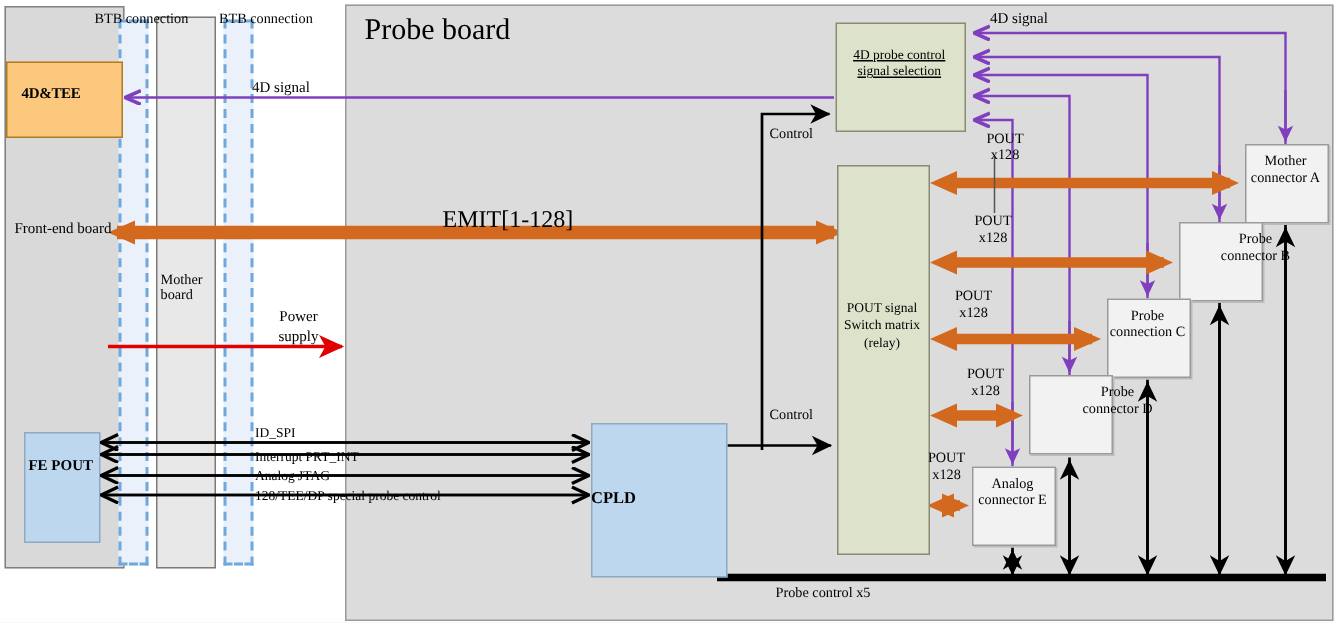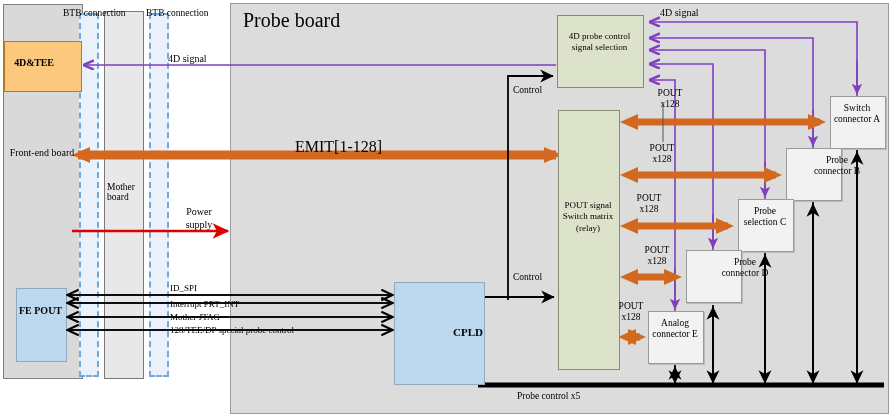--- a/index.html
+++ b/index.html
@@ -30,22 +30,22 @@
   #conn-d{left:686px;top:250px;width:54px;height:51px;}
   #conn-e{left:648px;top:311px;width:54px;height:51px;}
 
   #probe-board-title{left:243px;top:10px;font-size:20px;}
   #btb-left-label{left:63px;top:8px;font-size:9.5px;}
   #btb-right-label{left:146px;top:8px;font-size:9.5px;}
   #mother-board-label{left:107px;top:182px;font-size:9.5px;width:34px;white-space:normal;}
   #tee-label{left:4px;top:58px;width:60px;text-align:center;font-size:10px;font-weight:bold;letter-spacing:-0.2px;}
   #front-end-label{left:6px;top:148px;width:72px;text-align:center;font-size:10px;white-space:normal;}
   #fe-fpga-label{left:16px;top:306px;width:49px;text-align:center;font-size:10px;font-weight:bold;white-space:normal;}
-  #cpld-label{left:394px;top:327px;width:89px;text-align:right;font-size:11px;font-weight:bold;}
-  #fourd-sel-label{left:559px;top:31px;width:81px;text-align:center;font-size:9px;white-space:normal;line-height:1.25;}
+  #cpld-label{left:394px;top:327px;width:89px;text-align:left;font-size:11px;font-weight:bold;}
+  #fourd-sel-label{left:559px;top:31px;width:81px;text-align:center;font-size:9px;white-space:normal;line-height:1.25;text-decoration:underline;}
   #pout-matrix-label{left:556px;top:200px;width:64px;text-align:center;font-size:9px;white-space:normal;line-height:1.25;}
 
   .conn-label{position:absolute;width:54px;text-align:center;font-size:9.5px;white-space:normal;line-height:1.2;}
   #conn-a-label{left:830px;top:103px;}
   #conn-b-label{left:786px;top:155px;padding-left:24px;}
   #conn-c-label{left:738px;top:206px;}
   #conn-d-label{left:718px;top:257px;}
   #conn-e-label{left:648px;top:318px;}
 
   #label-4d-top{left:660px;top:8px;font-size:10px;}
@@ -222,37 +222,37 @@
   <div class="txt" id="mother-board-label">Mother board</div>
 
   <div class="txt" id="tee-label">4D&amp;TEE</div>
   <div class="txt" id="front-end-label">Front-end board</div>
   <div class="txt" id="fe-fpga-label">FE POUT</div>
 
   <div class="txt" id="fourd-sel-label">4D probe control signal selection</div>
   <div class="txt" id="pout-matrix-label">POUT signal Switch matrix (relay)</div>
   <div class="txt" id="cpld-label">CPLD</div>
 
-  <div class="conn-label" id="conn-a-label">Switch connector A</div>
+  <div class="conn-label" id="conn-a-label">Mother connector A</div>
   <div class="conn-label" id="conn-b-label">Probe connector B</div>
-  <div class="conn-label" id="conn-c-label">Probe selection C</div>
+  <div class="conn-label" id="conn-c-label">Probe connection C</div>
   <div class="conn-label" id="conn-d-label">Probe connector D</div>
   <div class="conn-label" id="conn-e-label">Analog connector E</div>
 
   <div class="txt" id="label-4d-top">4D signal</div>
   <div class="txt" id="label-4d-left">4D signal</div>
   <div class="txt" id="label-emit">EMIT[1-128]</div>
   <div class="txt" id="label-power">Power supply</div>
   <div class="txt" id="label-control-top">Control</div>
   <div class="txt" id="label-control-mid">Control</div>
   <div class="txt" id="label-probe-ctrl">Probe control x5</div>
 
   <div class="sig-lbl" id="sig-id-spi">ID_SPI</div>
   <div class="sig-lbl" id="sig-interrupt">Interrupt PRT_INT</div>
-  <div class="sig-lbl" id="sig-analog">Mother JTAG</div>
+  <div class="sig-lbl" id="sig-analog">Analog JTAG</div>
   <div class="sig-lbl" id="sig-special">128/TEE/DP special probe control</div>
 
   <div class="pout-lbl" id="pout-1">POUT x128</div>
   <div class="pout-lbl" id="pout-2">POUT x128</div>
   <div class="pout-lbl" id="pout-3">POUT x128</div>
   <div class="pout-lbl" id="pout-4">POUT x128</div>
   <div class="pout-lbl" id="pout-5">POUT x128</div>
 
 </div>
 

